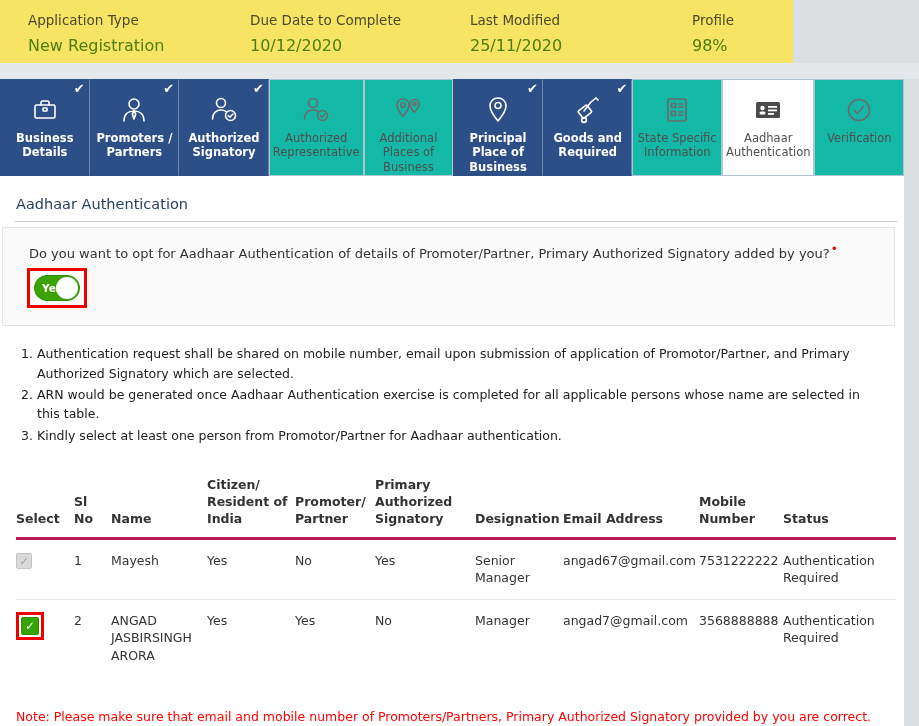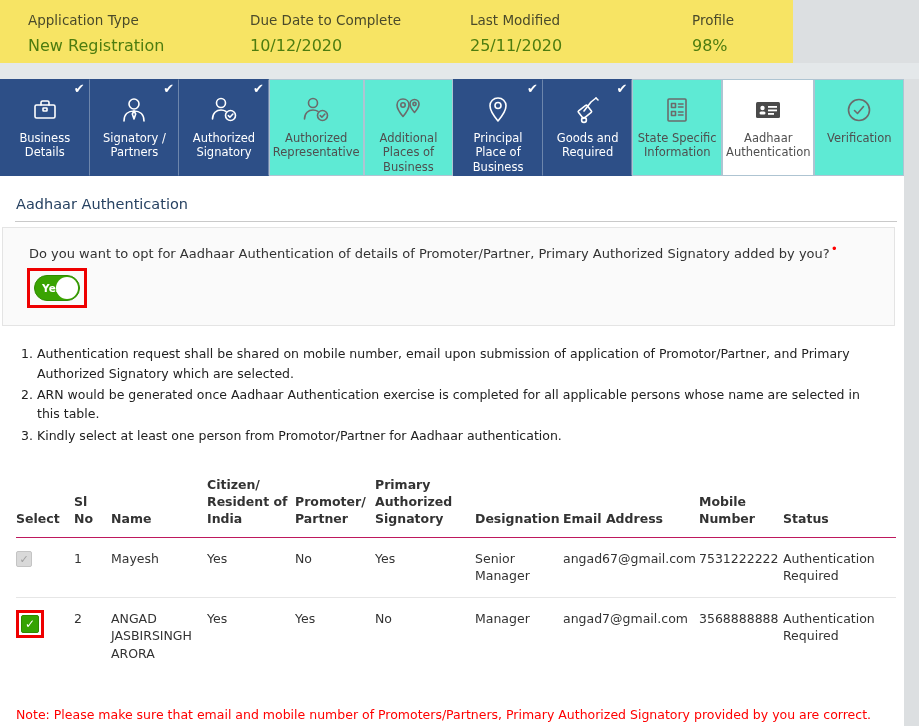--- a/index.html
+++ b/index.html
@@ -25,28 +25,28 @@
   .gapstrip { width: 919px; height: 16px; background: #e4e8ea; }
   
   .tabs { width: 904px; height: 97px; display: flex; }
   .tab {
     flex: 1 1 0; position: relative;
     display: flex; flex-direction: column; align-items: center;
     padding: 14px 3px 4px 3px;
     cursor: pointer;
   }
   .tab.done { background: #2d4f87; border: 1px solid #2d4f87; border-right: 1px solid #6d86ac; }
-  .tab.todo { background: #5eead4; border: 1px solid #aec4d2; }
+  .tab.todo { background: #14b8a6; border: 1px solid #aec4d2; }
   .tab.active { background: #ffffff; border: 1px solid #aec4d2; }
   .tab .icon { width: 32px; height: 32px; flex: 0 0 auto; }
   .tab.done .icon { color: #ffffff; }
   .tab.todo .icon { color: #6b6b6b; }
   .tab.active .icon { color: #4a4a4a; }
   .tab .tlabel { margin-top: 5px; text-align: center; font-size: 11.5px; line-height: 1.25; }
-  .tab.done .tlabel { color: #ffffff; font-weight: normal; }
+  .tab.done .tlabel { color: #ffffff; font-weight: bold; }
   .tab.todo .tlabel, .tab.active .tlabel { color: #4f4f4f; }
   .tab-check { position: absolute; top: 1px; right: 4px; color: #ffffff; font-size: 13px; font-weight: bold; }
   .tab-check::before { content: "✔"; }
   svg.lineicon { fill: none; stroke: currentColor; stroke-width: 1.6; stroke-linecap: round; stroke-linejoin: round; }
   
   .content { width: 904px; min-height: 541px; background: #ffffff; padding-bottom: 12px; }
   .page-title { padding: 20px 16px 9px 16px; color: #274262; font-size: 14.5px; }
   .title-rule { border: 0; border-top: 1px solid #c9c9c9; margin: 0 7px 0 15px; }
   .question-box {
     margin: 5px 9px 0 2px;
@@ -74,21 +74,21 @@
     position: absolute; left: 7px; top: 6px;
     color: #ffffff; font-size: 10.5px; font-weight: bold;
   }
   .instructions { margin: 18px 20px 8px 20px; padding-left: 17px; }
   .instructions li { font-size: 12.5px; line-height: 1.55; color: #222; margin-bottom: 2px; }
   
   table.persons { border-collapse: collapse; margin: 26px 8px 0 16px; width: 880px; table-layout: fixed; }
   .persons th {
     text-align: left; vertical-align: bottom;
     font-size: 12.5px; font-weight: bold; color: #333;
-    padding: 6px 6px 9px 0; border-bottom: 1px solid #be185d; line-height: 1.35;
+    padding: 6px 6px 9px 0; border-bottom: 3px solid #be185d; line-height: 1.35;
   }
   .persons td {
     vertical-align: top; font-size: 12.5px; color: #333;
     padding: 12px 6px 12px 0; line-height: 1.4;
   }
   .persons tbody tr.sep td { border-bottom: 1px solid #e6e6e6; }
   col.c-select { width: 58px; } col.c-slno { width: 37px; } col.c-name { width: 96px; }
   col.c-citizen { width: 88px; } col.c-prom { width: 80px; } col.c-prim { width: 100px; }
   col.c-desig { width: 88px; } col.c-email { width: 136px; } col.c-mob { width: 84px; }
   col.c-status { width: auto; }
@@ -149,21 +149,21 @@
 
   <div class="tab done">
     <span class="tab-check"></span>
     <span class="icon">
       <svg class="lineicon" viewBox="0 0 32 32" width="32" height="32">
           <circle cx="16" cy="10" r="5"></circle>
           <path d="M6 27 c0-7 4.5-10 10-10 s10 3 10 10"></path>
           <path d="M16 17 l-1.7 3 1.7 5 1.7-5 z"></path>
         </svg>
     </span>
-    <span class="tlabel">Signatory / Partners</span>
+    <span class="tlabel">Promoters / Partners</span>
   </div>
 
   <div class="tab done">
     <span class="tab-check"></span>
     <span class="icon">
       <svg class="lineicon" viewBox="0 0 32 32" width="32" height="32">
           <circle cx="13" cy="9" r="4.5"></circle>
           <path d="M4.5 25 c0-6 4-9 8.5-9 c2 0 3.6.5 5 1.4"></path>
           <circle cx="22.5" cy="21.5" r="5"></circle>
           <path d="M20.3 21.6 l1.6 1.6 3-3.2"></path>

